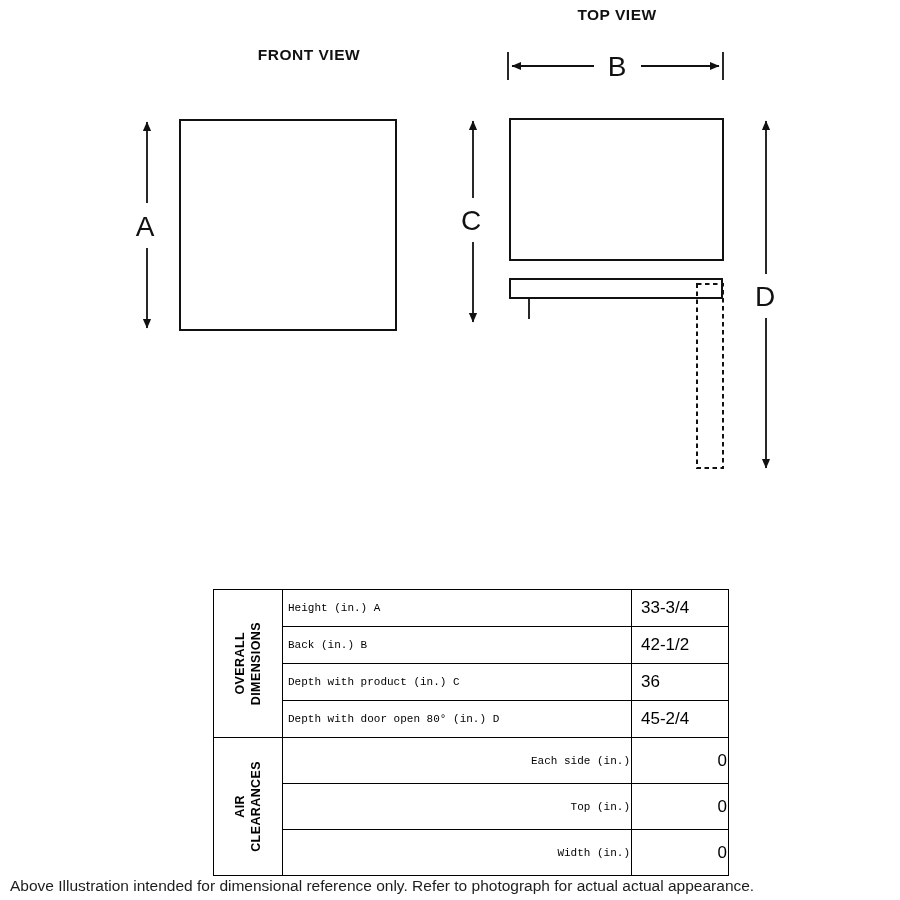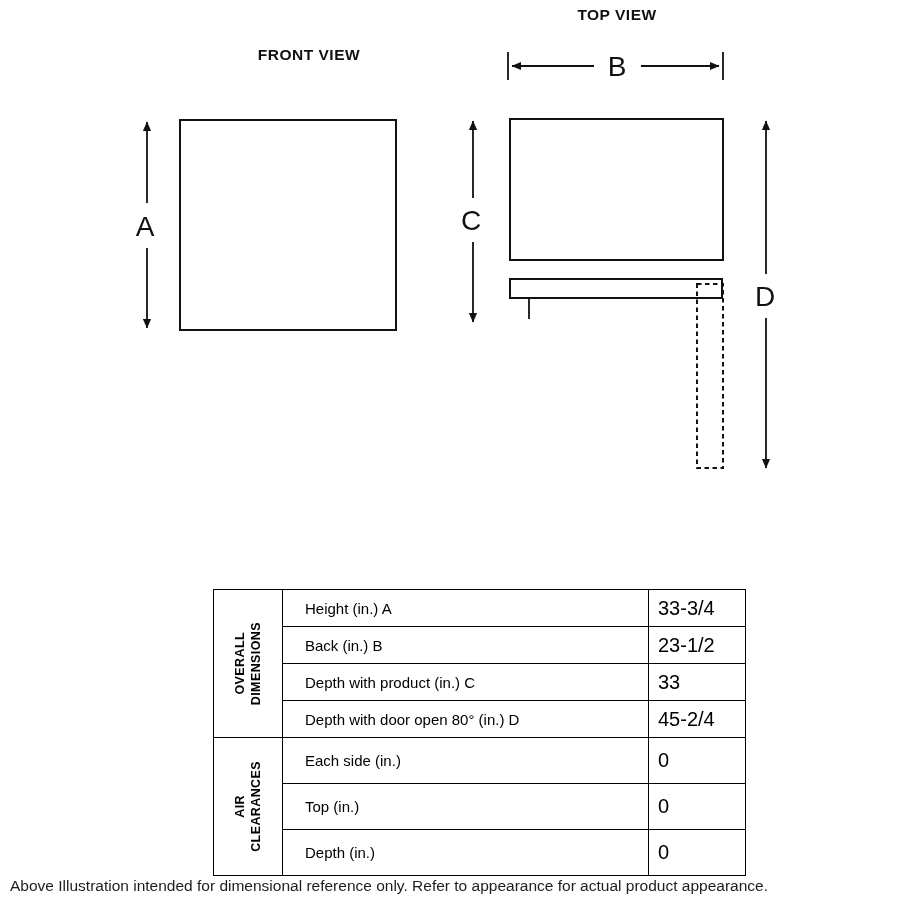--- a/index.html
+++ b/index.html
@@ -11,24 +11,24 @@
   .view-title { font-family: "Liberation Sans", sans-serif; font-size: 15.5px; font-weight: bold; letter-spacing: 0.5px; fill: #111; }
   .dim-letter { font-family: "Liberation Sans", sans-serif; font-size: 28px; fill: #111; }
   .dline { stroke: #111; stroke-width: 1.8; fill: none; }
   .box   { stroke: #111; stroke-width: 2; fill: #ffffff; }
   .dashed { stroke-dasharray: 4.5 3.5; fill: none; }
 
   
   table.spec-table { position: absolute; left: 213px; top: 589px; border-collapse: collapse; table-layout: fixed; }
   table.spec-table td { border: 1.4px solid #000; vertical-align: middle; }
   td.group { width: 66px; text-align: center; }
-  td.desc  { width: 342px; padding-left: 22px; font-size: 15px; }
-  td.val   { width: 86px;  padding-left: 9px; font-size: 20px; }
+  td.desc  { width: 342px; padding-left: 5px; font-size: 11px; font-family: Liberation Mono, monospace; }
+  td.val   { width: 86px;  padding-left: 9px; font-size: 17px; }
   tr.r1 td { height: 34px; }
-  tr.r2 td { height: 43px; }
+  tr.r2 td { height: 43px; text-align: right; }
   .group-wrap { display: flex; flex-direction: row; align-items: center; justify-content: center; gap: 1px; }
   .vert { writing-mode: vertical-rl; transform: rotate(180deg); font-size: 12.5px; font-weight: bold; letter-spacing: 0.4px; line-height: 1.15; }
 
   
   .footer { position: absolute; left: 10px; top: 877px; width: 884px; font-size: 15.5px; color: #1d1d1d; }
 </style>
 </head>
 <body>
 
 <div class="page">
@@ -83,25 +83,25 @@
           <div class="group-wrap">
             <span class="vert">OVERALL</span>
             <span class="vert">DIMENSIONS</span>
           </div>
         </td>
         <td class="desc">Height (in.) A</td>
         <td class="val">33-3/4</td>
       </tr>
       <tr class="r1">
         <td class="desc">Back (in.) B</td>
-        <td class="val">23-1/2</td>
+        <td class="val">42-1/2</td>
       </tr>
       <tr class="r1">
         <td class="desc">Depth with product (in.) C</td>
-        <td class="val">33</td>
+        <td class="val">36</td>
       </tr>
       <tr class="r1">
         <td class="desc">Depth with door open 80° (in.) D</td>
         <td class="val">45-2/4</td>
       </tr>
 
       <tr class="r2">
         <td class="group" rowspan="3">
           <div class="group-wrap">
             <span class="vert">AIR</span>
@@ -109,21 +109,21 @@
           </div>
         </td>
         <td class="desc">Each side (in.)</td>
         <td class="val">0</td>
       </tr>
       <tr class="r2">
         <td class="desc">Top (in.)</td>
         <td class="val">0</td>
       </tr>
       <tr class="r2">
-        <td class="desc">Depth (in.)</td>
+        <td class="desc">Width (in.)</td>
         <td class="val">0</td>
       </tr>
     </tbody>
   </table>
 
-  <div class="footer">Above Illustration intended for dimensional reference only. Refer to appearance for actual product appearance.</div>
+  <div class="footer">Above Illustration intended for dimensional reference only. Refer to photograph for actual actual appearance.</div>
 
 </div>
 
 </body></html>

